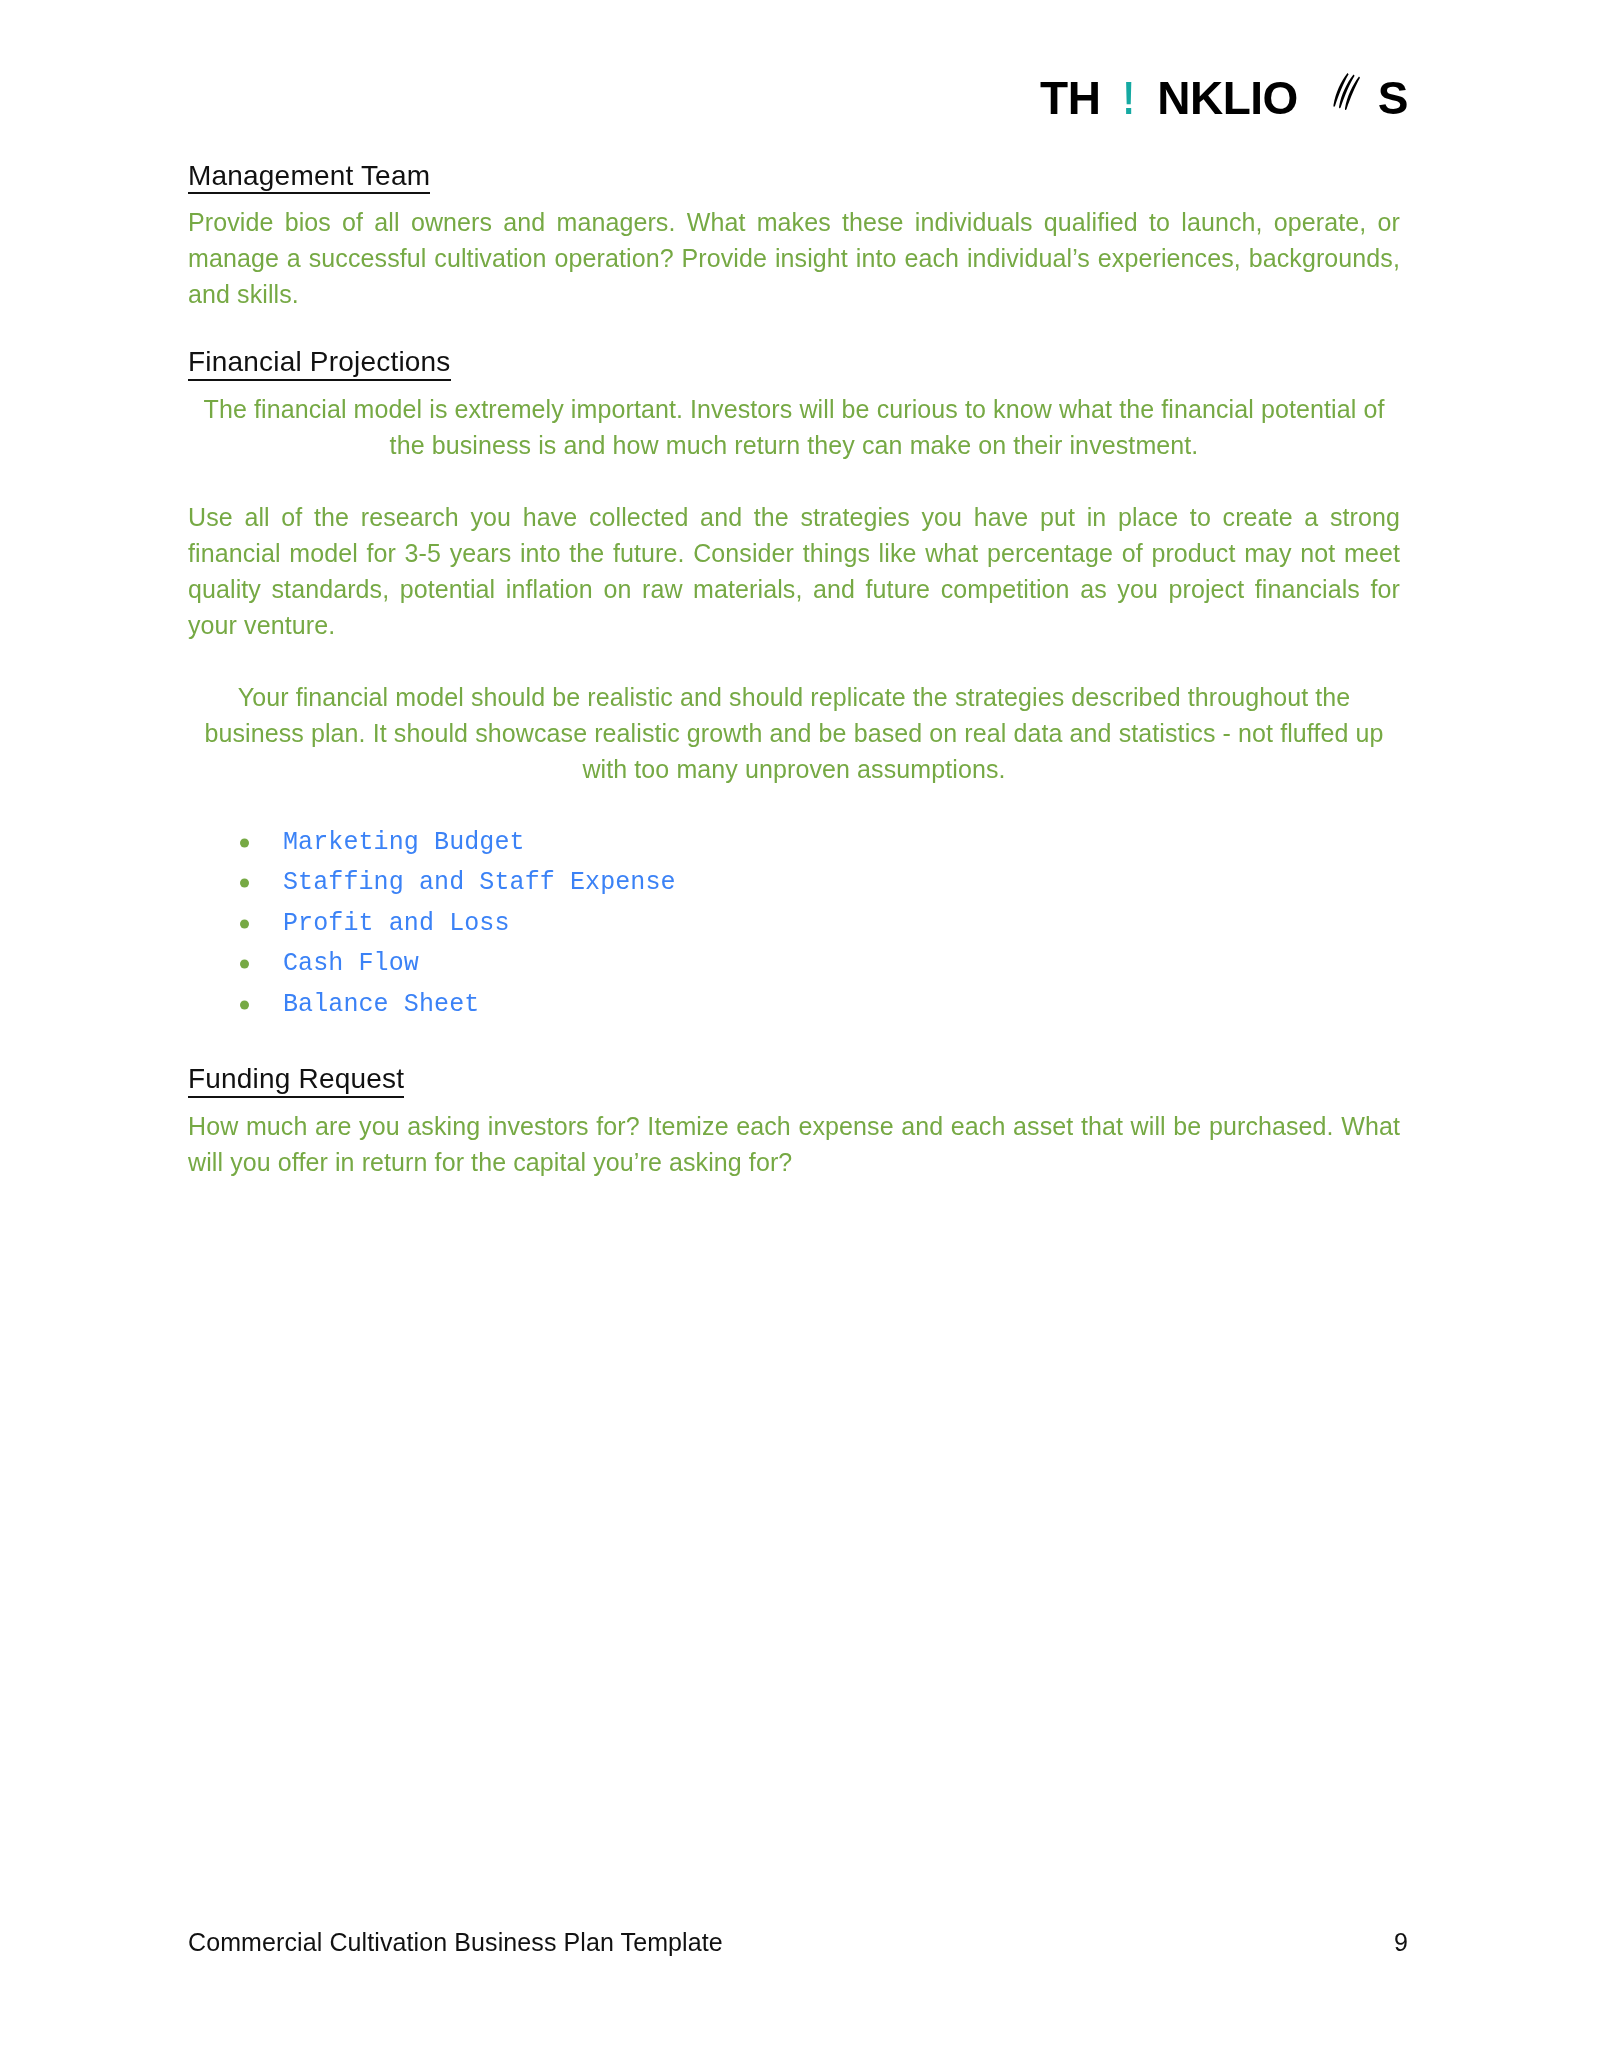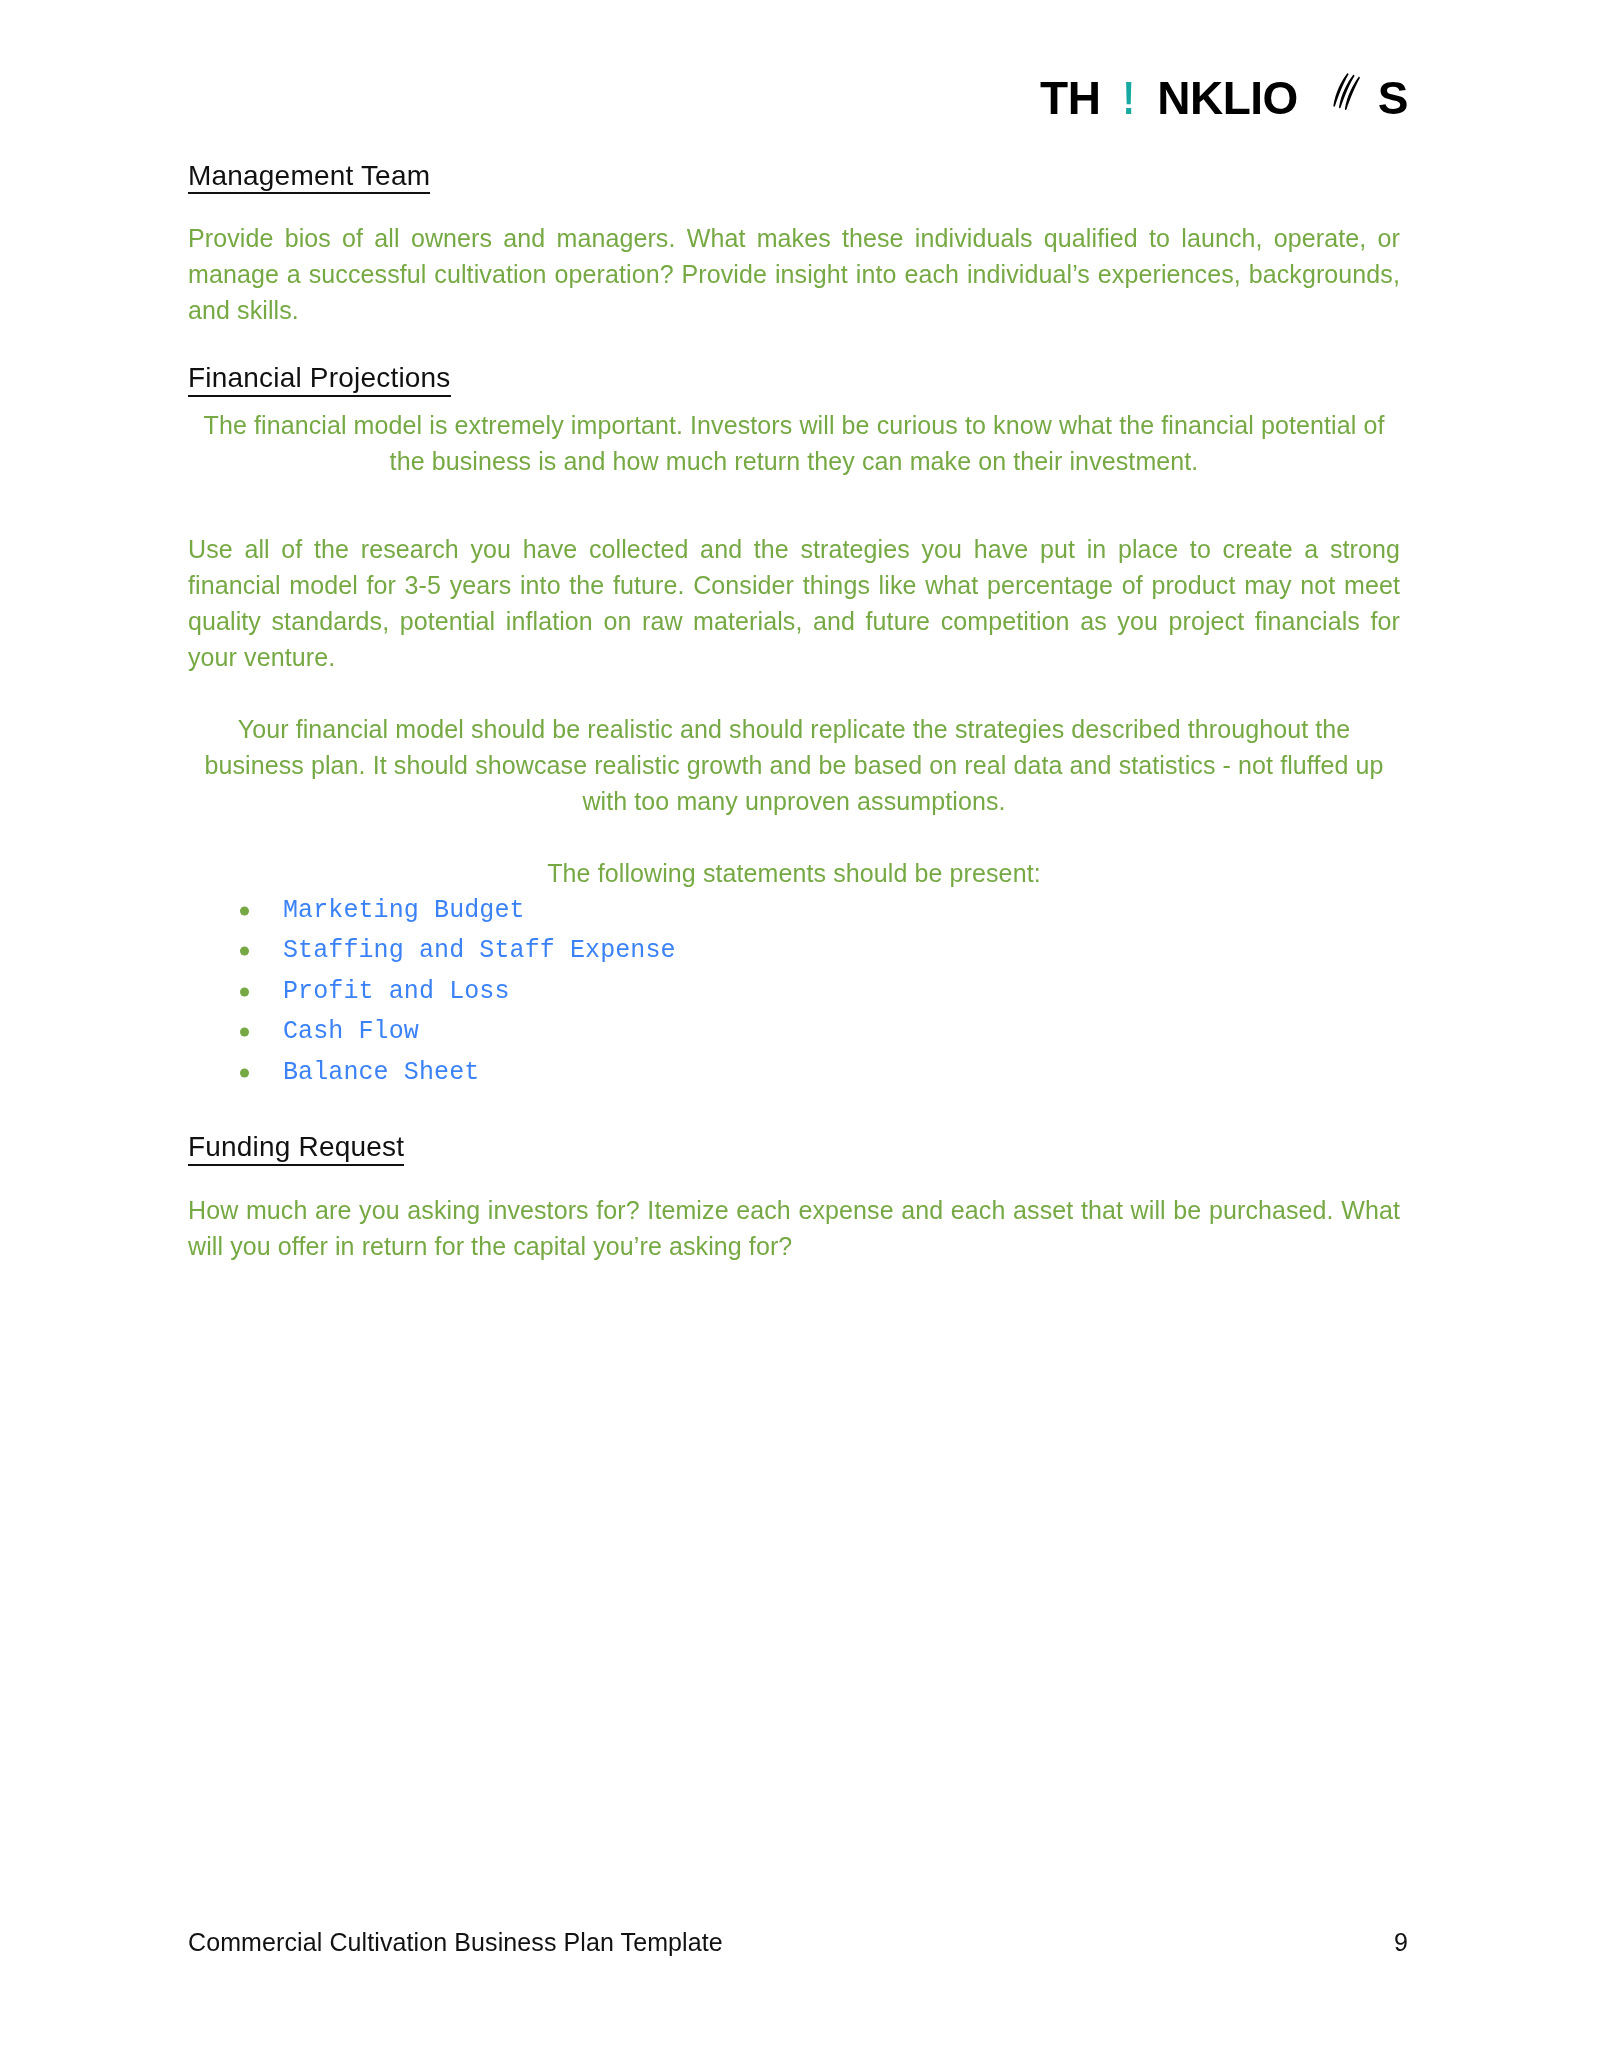--- a/index.html
+++ b/index.html
@@ -90,21 +90,21 @@
 
   p.body {
     margin: 0;
     padding: 0;
     font-family: "Liberation Sans Narrow", "Liberation Sans", sans-serif;
     font-size: 25px;
     line-height: 1.44;
     color: #76a944;
     letter-spacing: 0.1px;
   }
-  p.justify { text-align: justify; text-align-last: left; margin-top: 16px; }
+  p.justify { text-align: justify; text-align-last: left; }
   p.ragged  { text-align: center; }
 
   .gap-sm { height: 10px; }
   .gap-md { height: 34px; }
   .gap-lg { height: 38px; }
   .gap-para { height: 36px; }
 
   
   ul.bullets {
     list-style: none;
@@ -184,21 +184,20 @@
     <div class="gap-sm"></div>
     <p class="body ragged">The financial model is extremely important. Investors will be curious to know what the financial potential of the business is and how much return they can make on their investment.</p>
 
     <div class="gap-para"></div>
     <p class="body justify">Use all of the research you have collected and the strategies you have put in place to create a strong financial model for 3-5 years into the future. Consider things like what percentage of product may not meet quality standards, potential inflation on raw materials, and future competition as you project financials for your venture.</p>
 
     <div class="gap-para"></div>
     <p class="body ragged">Your financial model should be realistic and should replicate the strategies described throughout the business plan. It should showcase realistic growth and be based on real data and statistics - not fluffed up with too many unproven assumptions.</p>
 
     <div class="gap-para"></div>
-    <p class="body ragged">The following statements should be present:</p>
 
     <ul class="bullets">
       <li><span class="dot"></span><span>Marketing Budget</span></li>
       <li><span class="dot"></span><span>Staffing and Staff Expense</span></li>
       <li><span class="dot"></span><span>Profit and Loss</span></li>
       <li><span class="dot"></span><span>Cash Flow</span></li>
       <li><span class="dot"></span><span>Balance Sheet</span></li>
     </ul>
 
     <div class="gap-lg"></div>

